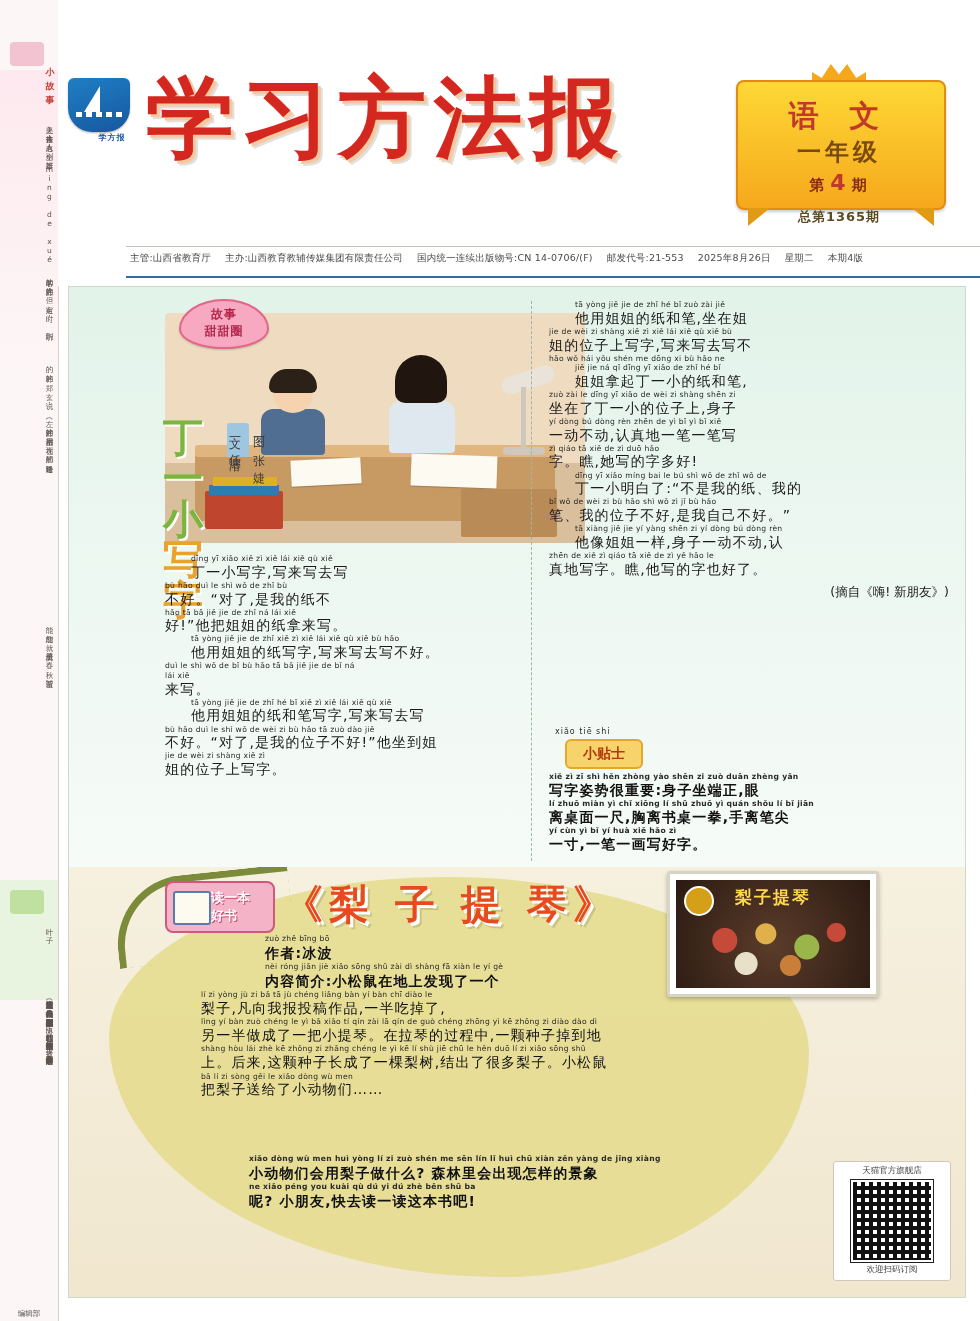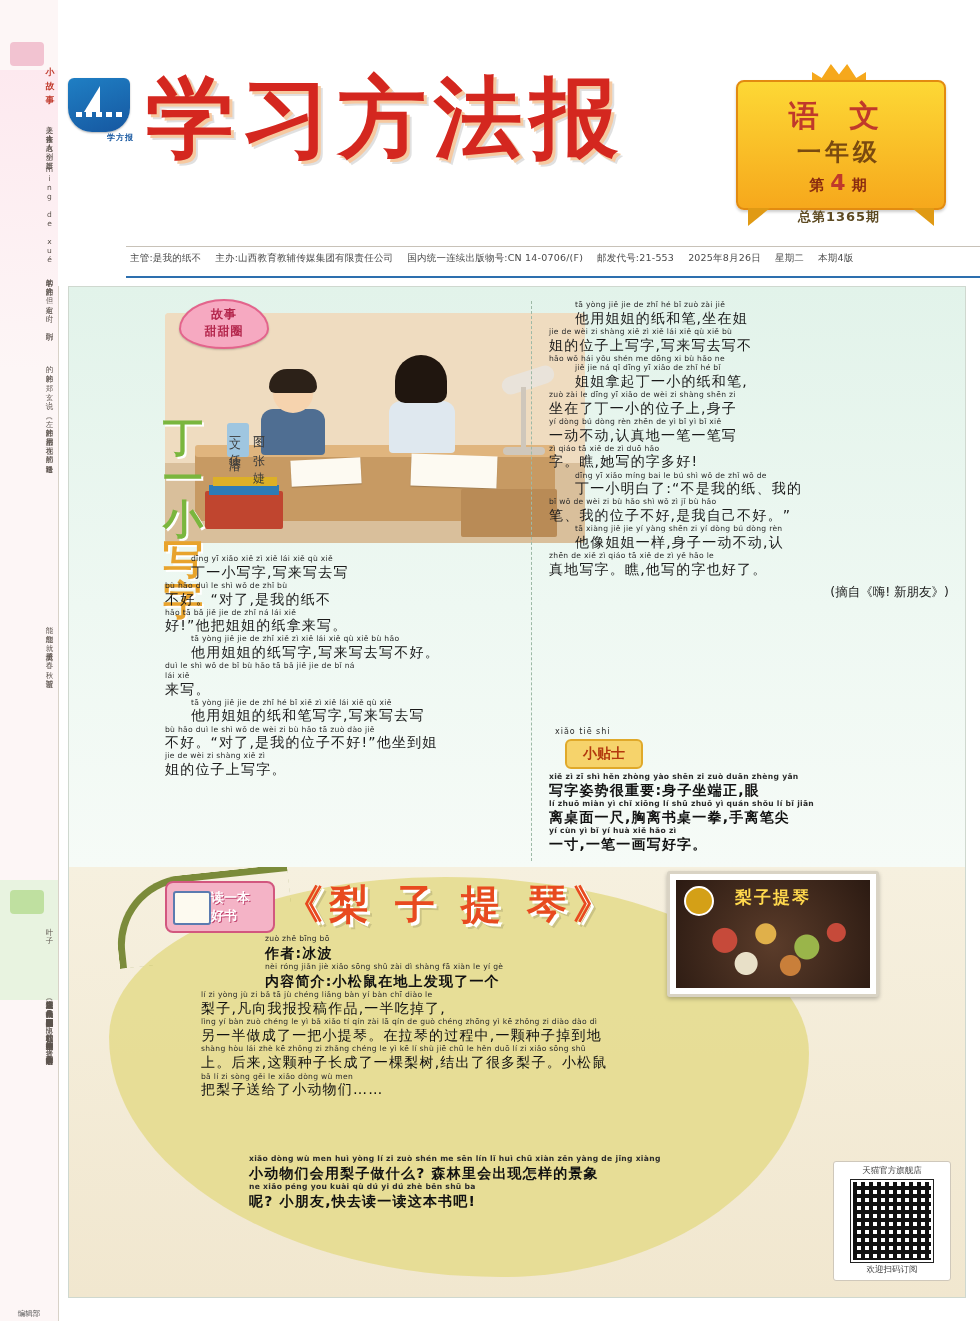--- a/index.html
+++ b/index.html
@@ -60,21 +60,21 @@
   .logo .sail{
     position:absolute;left:16px;top:8px;width:0;height:0;
     border-left:16px solid transparent;
     border-bottom:26px solid #ffffff;
   }
   .logo .waves{
     position:absolute;left:8px;top:34px;width:46px;height:5px;
     background:repeating-linear-gradient(90deg,#ffffff 0 6px,transparent 6px 10px);
   }
   .logo .logotext{
-    position:absolute;left:4px;top:54px;width:62px;text-align:right;
+    position:absolute;left:13px;top:54px;width:62px;text-align:center;
     font-size:8px;color:#1657a0;font-weight:bold;letter-spacing:1px;
   }
   .paper-title{
     position:absolute;left:88px;top:74px;
     font-family:"DejaVu Sans","Liberation Sans",sans-serif;
     font-size:88px;font-weight:bold;color:#d4271f;
     letter-spacing:8px;
     text-shadow:3px 3px 0 #f6c9a0, 5px 5px 0 rgba(0,0,0,.12);
     line-height:1;
     white-space:nowrap;
@@ -379,21 +379,21 @@
       <div class="subj">语 文</div>
       <div class="grade">一年级</div>
       <div class="issue">
         <span>第</span><span class="num">4</span><span>期</span>
       </div>
       <div class="total">总第1365期</div>
     </div>
 
     <div class="masthead-rule"></div>
     <div class="imprint">
-      <span>主管:是我的纸不</span><span>主办:山西教育教辅传媒集团有限责任公司</span><span>国内统一连续出版物号:CN 14-0706/(F)</span><span>邮发代号:21-553</span><span>2025年8月26日</span><span>星期二</span><span>本期4版</span>
+      <span>主管:山西省教育厅</span><span>主办:山西教育教辅传媒集团有限责任公司</span><span>国内统一连续出版物号:CN 14-0706/(F)</span><span>邮发代号:21-553</span><span>2025年8月26日</span><span>星期二</span><span>本期4版</span>
     </div>
     <div class="masthead-rule2"></div>
   </div>
 
   <div class="body-area">
     <div class="art-bg"></div>
 
     <div class="illus">
       <div class="wall"></div>
       <div class="floor"></div>

